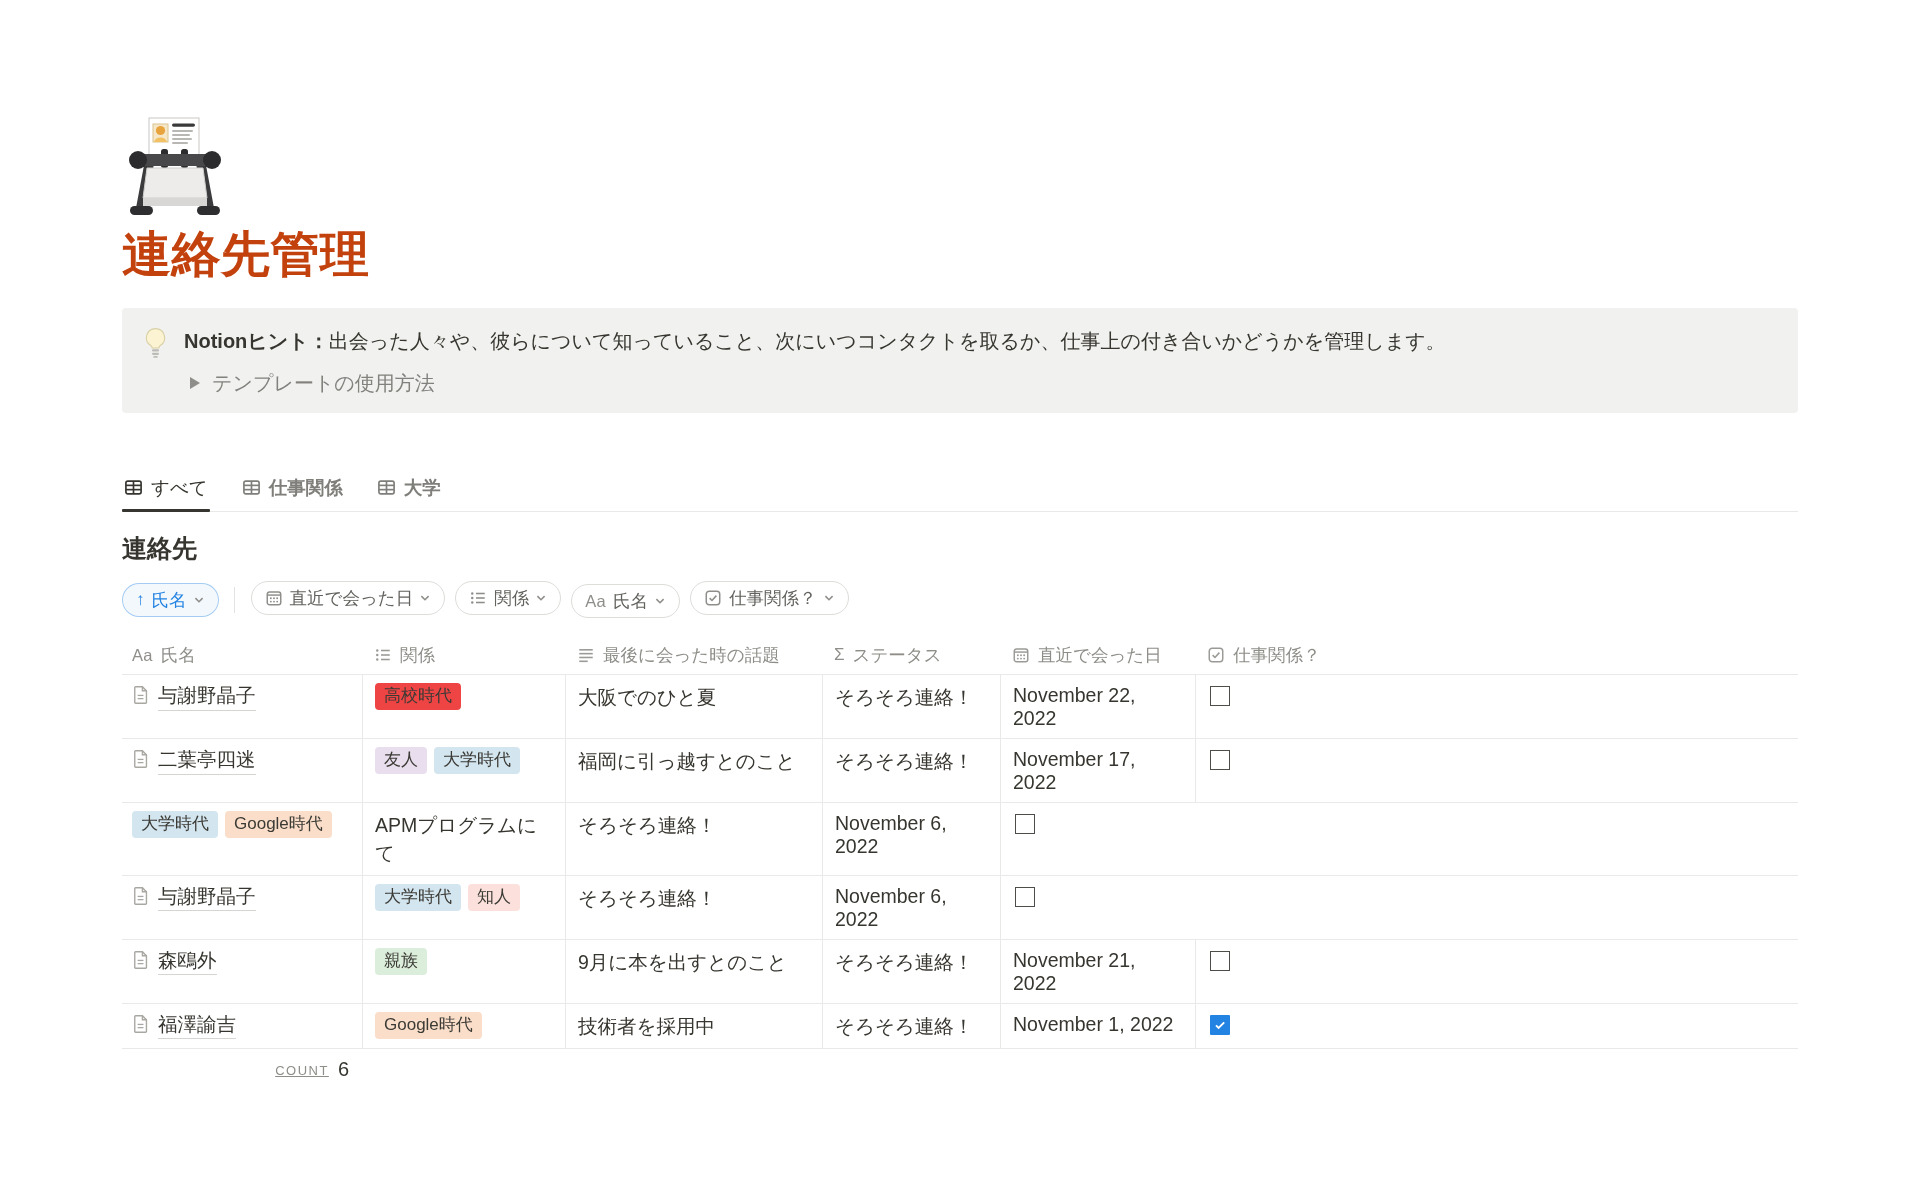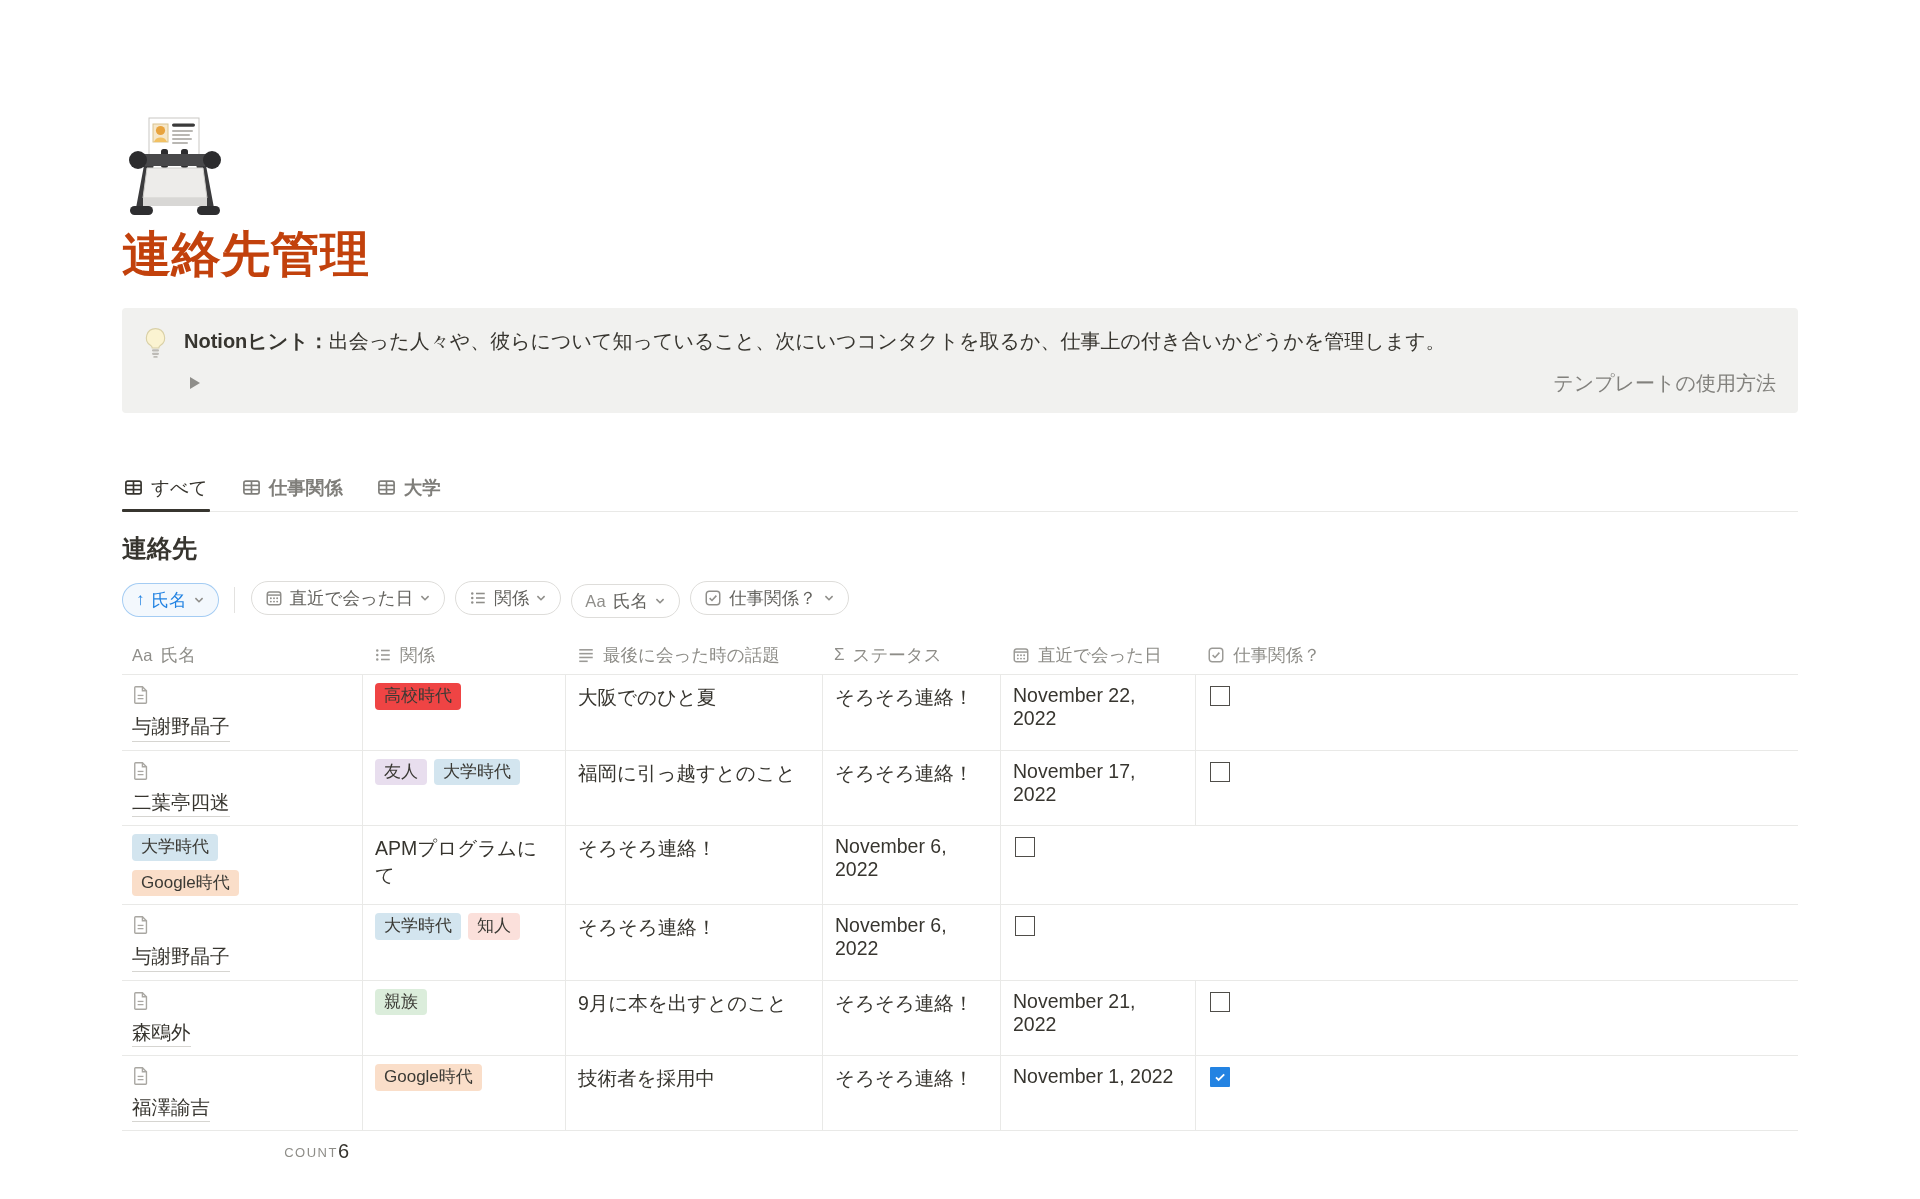--- a/index.html
+++ b/index.html
@@ -14,21 +14,21 @@
   
   .page-icon { width:106px; height:106px; cursor:pointer; }
   .page-title { font-size:49px; font-weight:700; letter-spacing:.5px; margin-top:4px; line-height:1.18; color:#c2410c; }
 
   
   .callout { margin-top:24px; background:#F1F1EF; border-radius:4px; padding:18px 22px 16px 20px; }
   .callout-line { display:flex; align-items:flex-start; gap:15px; }
   .bulb { flex:0 0 auto; margin-top:1px; }
   .callout-text { font-size:20px; line-height:1.55; color:#37352F; }
   .callout-text strong { font-weight:700; }
-  .toggle-row { display:flex; align-items:center; gap:12px; margin:8px 0 0 48px; color:#82817D; font-size:20px; cursor:pointer;justify-content:space-between; }
+  .toggle-row { display:flex; align-items:center; gap:12px; margin:8px 0 0 48px; color:#82817D; font-size:20px; cursor:pointer; }
   .tri { width:0; height:0; border-left:10px solid #8F8E8A; border-top:6px solid transparent; border-bottom:6px solid transparent; }
 
   
   .tabs { margin-top:56px; display:flex; gap:30px; border-bottom:1px solid #E9E9E7; }
   .tab { display:flex; align-items:center; gap:8px; font-size:18.5px; color:#7F7E7A; padding:6px 2px 11px 2px; cursor:pointer; position:relative;font-weight:bold; }
   .tab svg { display:block; }
   .tab.active { color:#37352F; font-weight:500; }
   .tab.active::after { content:""; position:absolute; left:0; right:0; bottom:-1px; height:3px; background:#37352F; border-radius:1px; }
 
   
@@ -49,37 +49,37 @@
 
   
   .table { margin-top:18px; }
   .trow, .thead, .tfoot { display:grid; grid-template-columns:241px 203px 257px 178px 195px 1fr; border-bottom:1px solid #E9E9E7; }
   .thead { color:#8E8D88; font-size:17.5px; }
   .thead .cell { display:flex; align-items:center; gap:8px; height:38px; padding:0 10px 0 11px; cursor:pointer; }
   .thead .cell:first-child { padding-left:10px; }
   .thead svg { display:block; color:#9B9A96; }
   .trow { min-height:43px; font-size:19.5px; }
   .cellb { padding:8px 12px 8px 12px; border-right:1px solid #E9E9E7; cursor:pointer; }
-  .cellb:first-child { padding-left:10px;flex-direction:column; }
+  .cellb:first-child { padding-left:10px; }
   .cellb:last-child { border-right:none; }
   .name-cell { display:flex; align-items:flex-start; gap:9px; }
   .name-cell svg { flex:0 0 auto; margin-top:2px; }
   .name-link { font-weight:500; color:#37352F; border-bottom:1px solid #D6D5D1; line-height:1.3; padding-bottom:1px; }
   .tags-cell { display:flex; flex-wrap:wrap; align-items:flex-start; column-gap:7px; row-gap:9px; padding-top:8px; }
   .tag { display:inline-block; font-size:17px; line-height:1.45; padding:1px 9px; border-radius:4px; color:#3B3A35; white-space:nowrap; }
   .text-cell { line-height:1.4; padding-top:9px; }
   .date-cell { padding-top:9px; }
   .check-cell { padding-top:11px; padding-left:14px; }
   .cb { width:20px; height:20px; border:1.6px solid #4F4D49; background:#fff; cursor:pointer; }
   .cb.checked { border:none; background:var(--accent); display:flex; align-items:center; justify-content:center; border-radius:1px; }
 
   
   .tfoot { border-bottom:none; }
   .tfoot .count-cell { grid-column:1; display:flex; align-items:center; justify-content:flex-end; height:40px; padding-right:14px; cursor:pointer; }
-  .count-label { font-size:13px; letter-spacing:1.5px; color:#8E8D88; margin-top:2px; }
+  .count-label { font-size:13px; letter-spacing:1.5px; color:#8E8D88; margin-right:9px; margin-top:2px;text-decoration:underline; }
   .count-value { font-size:20px; color:#37352F; }
 </style>
 </head>
 <body>
 
 <div class="content">
 
   <div class="page-icon">
     <svg width="106" height="106" viewBox="0 0 104 106">
       <path d="M22 44 L13 92 h9 L31 48 Z" fill="#3b3b3d"></path>

